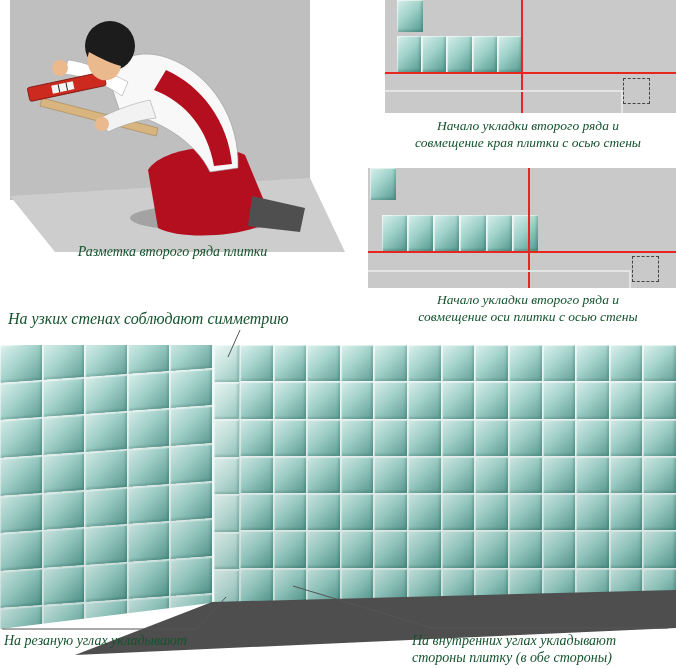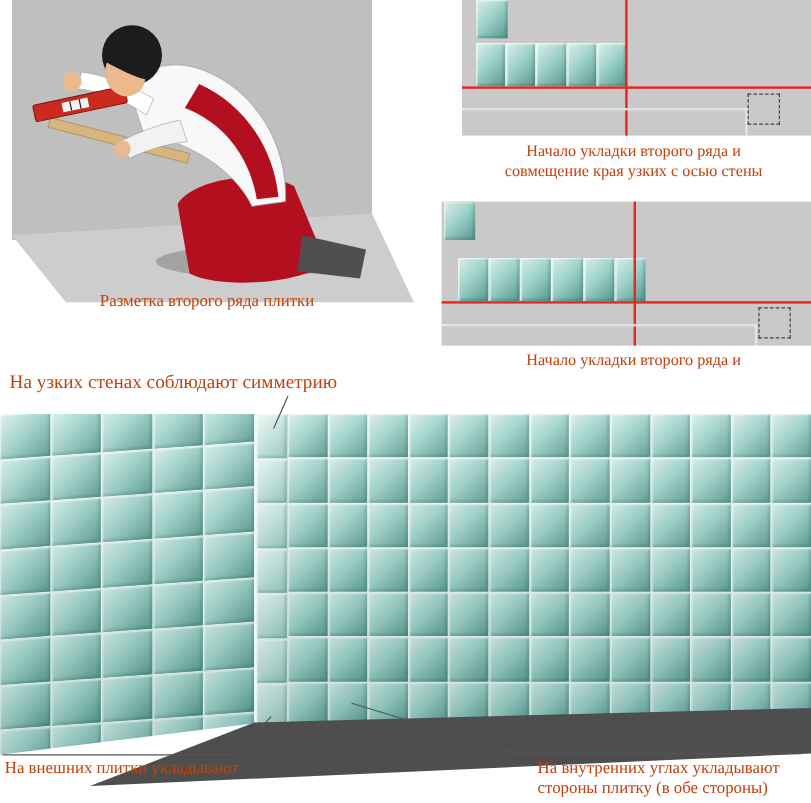--- a/index.html
+++ b/index.html
@@ -1,19 +1,19 @@
 <!DOCTYPE html>
 <html style="--tile_light: #d9efeb; --tile_mid: #9fd2ca; --tile_dark: #55988f; --grout: #eef7f5; --panel_gray: #c9c9c9; --wall_gray: #bfbfbf; --floor_light_gray: #cdcdcd; --floor_dark: #4e4e4e; --red_line: #e8261f; --overall_red: #b40f1f; --leader: #555555;"><head>
 <meta charset="utf-8">
 <style>
   *{box-sizing:border-box;margin:0;padding:0}
   html,body{width:676px;height:669px;background:#fff;overflow:hidden;
     font-family:"Liberation Serif",serif;position:relative}
   .abs{position:absolute}
-  .caption,.note{color:#c2410c}
+  .caption,.note{font-style:italic;color:#14532d}
   .center{text-align:center}
 
   
   #person-panel{left:0;top:0;width:345px;height:252px}
   #person-caption{left:30px;top:244px;width:285px;font-size:14px;text-align:center}
 
   
   .diagram{background:var(--panel_gray)}
   #d1{left:385px;top:0;width:291px;height:113px}
   #d2{left:368px;top:168px;width:308px;height:120px}
@@ -23,21 +23,21 @@
   .d-row{position:absolute;display:grid;gap:1px;background:var(--grout)}
   .red-v{position:absolute;width:1.5px;background:var(--red_line)}
   .red-h{position:absolute;height:1.5px;background:var(--red_line)}
   .ledge{position:absolute;height:2px;background:#e4e4e4}
   .step-v{position:absolute;width:2px;background:#e4e4e4}
   .dashed-tile{position:absolute;border:1px dashed #444;background:transparent}
 
   
   #symmetry-note{left:8px;top:310px;font-size:16px}
   #outer-note{left:4px;top:632px;font-size:14px;line-height:17px;z-index:20}
-  #inner-note{left:448px;top:632px;font-size:14px;line-height:17px;z-index:20}
+  #inner-note{left:412px;top:632px;font-size:14px;line-height:17px;z-index:20}
 
   
   #room{left:0;top:345px;width:676px;height:312px;overflow:hidden;background:#fff}
   .wall{position:absolute;display:grid;gap:1px;background:var(--grout)}
   .wall::after{content:"";position:absolute;inset:0;pointer-events:none;
     background:linear-gradient(180deg,rgba(255,255,255,.10),rgba(0,60,50,.12))}
   .left-wall{left:0;top:-14px;width:212px;height:300px;
     transform:skewY(-4deg);transform-origin:top right}
   .corner-col{left:212px;top:0;width:28px;height:262px;
     border-left:2px solid #eefaf7;border-right:1px solid #bfe0da}
@@ -88,41 +88,42 @@
       <div class="tile"></div>
     </div>
   <div class="red-v" style="left:136px;top:0;height:113px"></div>
   <div class="red-h" style="left:0;top:72px;width:291px"></div>
   <div class="ledge" style="left:0;top:90px;width:237px"></div>
   <div class="step-v" style="left:236px;top:90px;height:23px"></div>
   <div class="dashed-tile" style="left:238px;top:78px;width:27px;height:26px"></div>
 </div>
 <div class="abs caption center" id="d1-cap">
   <div>Начало укладки второго ряда и</div>
-  <div>совмещение края узких с осью стены</div>
+  <div>совмещение края плитки с осью стены</div>
 </div>
 
 <div class="abs diagram" id="d2">
   <div class="d-single tile" style="left:2px;top:0;width:26px;height:32px"></div>
   <div class="d-row" style="left: 14px; top: 47px; width: 156px; height: 36px; grid-template-columns: repeat(6, 1fr); grid-template-rows: repeat(1, 1fr);">
       <div class="tile"></div>
       <div class="tile"></div>
       <div class="tile"></div>
       <div class="tile"></div>
       <div class="tile"></div>
       <div class="tile"></div>
     </div>
   <div class="red-v" style="left:160px;top:0;height:120px"></div>
   <div class="red-h" style="left:0;top:83px;width:308px"></div>
   <div class="ledge" style="left:0;top:102px;width:262px"></div>
   <div class="step-v" style="left:261px;top:102px;height:18px"></div>
   <div class="dashed-tile" style="left:264px;top:88px;width:27px;height:26px"></div>
 </div>
 <div class="abs caption center" id="d2-cap">
   <div>Начало укладки второго ряда и</div>
+  <div>совмещение оси плитки с осью стены</div>
 </div>
 
 <div class="abs note" id="symmetry-note">На узких стенах соблюдают симметрию</div>
 
 <div class="abs" id="room">
   <div class="wall left-wall" style="grid-template-columns: repeat(5, 1fr); grid-template-rows: repeat(8, 1fr);">
       <div class="tile"></div>
       <div class="tile"></div>
       <div class="tile"></div>
       <div class="tile"></div>
@@ -265,21 +266,21 @@
       <div class="tile"></div>
       <div class="tile"></div>
     </div>
   <svg id="floor-svg" class="abs" width="676" height="312">
     <polygon points="0,284 211,258 211,312 0,312" fill="#ffffff"></polygon>
     <polygon points="212,257 676,245 676,283 75,310" fill="#4e4e4e"></polygon>
   </svg>
 </div>
 
 <div class="abs note" id="outer-note">
-  <div>На внешних плитки укладывают</div>
+  <div>На резаную углах укладывают</div>
 </div>
 <div class="abs note" id="inner-note">
   <div>На внутренних углах укладывают</div>
   <div>стороны плитку (в обе стороны)</div>
 </div>
 
 <svg id="leader-svg" class="abs" width="676" height="669">
   <polyline points="240,330 228,357" fill="none" stroke="#555" stroke-width="1"></polyline>
   <polyline points="2,629 197,629 226,597" fill="none" stroke="#555" stroke-width="1"></polyline>
   <polyline points="293,586 432,628 668,628" fill="none" stroke="#555" stroke-width="1"></polyline>

